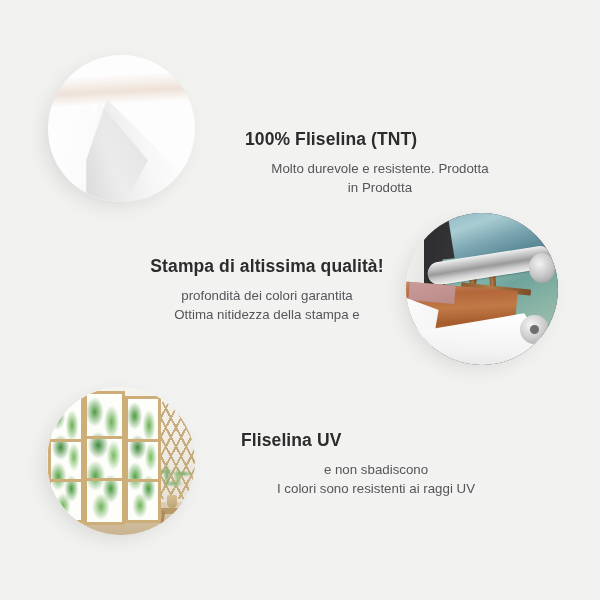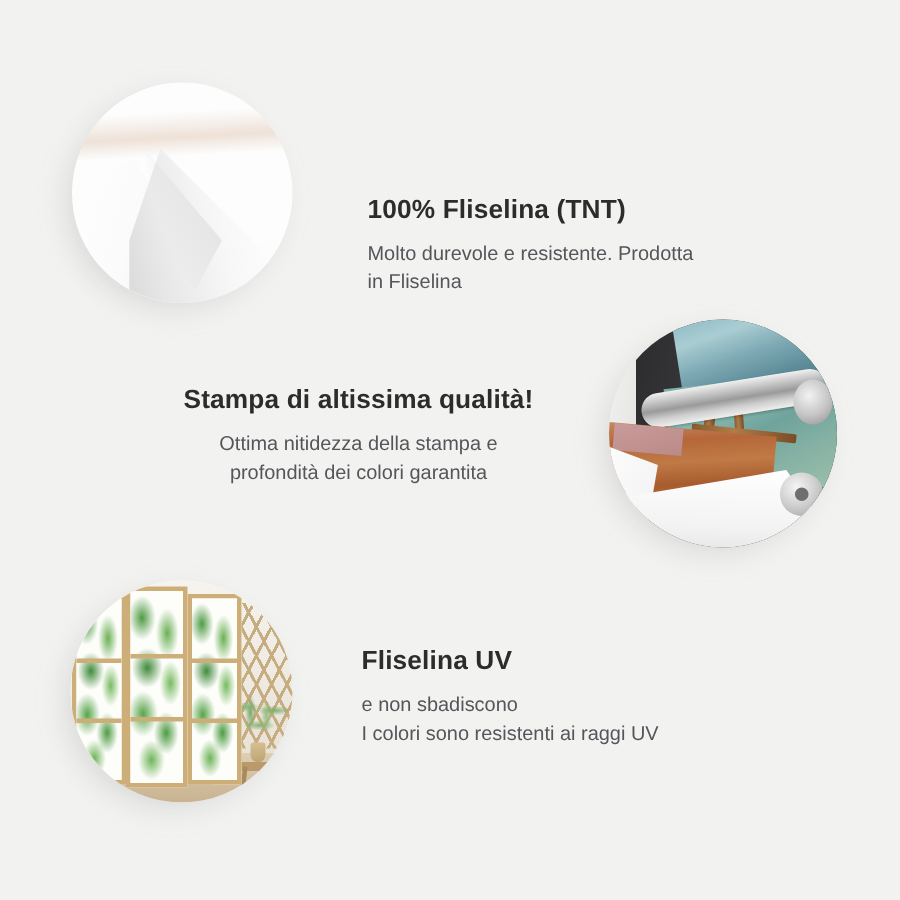--- a/index.html
+++ b/index.html
@@ -60,22 +60,23 @@
     letter-spacing: 0.1px;
     margin: 0 0 9px 0;
     line-height: 1.2;
   }
   .body-copy {
     color: #55565a;
     font-size: 13.3px;
     font-weight: normal;
     line-height: 1.45;
     margin: 0;
-  }
-  .align-center { text-align: center; }
+    text-align: center;
+  }
+  .align-center { text-align: center; margin-left: 28px; }
   .align-left { text-align: left; }
 
   
   #c1 { left: 48px; top: 55px; width: 147px; height: 147px; }
   .wp-gold {
     position: absolute;
     left: -12%; top: -16%;
     width: 126%; height: 104%;
     background:
       linear-gradient(176deg,
@@ -377,21 +378,21 @@
       <div class="wp-white-base"></div>
       <div class="wp-white-left"></div>
       <div class="wp-white-right"></div>
       <div class="wp-fold-shade"></div>
     </div>
   </div>
 
   <div class="txt align-left" id="t1">
     <p class="headline">100% Fliselina (TNT)</p>
     <p class="body-copy">Molto durevole e resistente. Prodotta</p>
-    <p class="body-copy">in Fliselina</p>
+    <p class="body-copy">in Prodotta</p>
   </div>
 
   <div class="circle-wrap" id="c2">
     <div class="circle">
       <div class="pr-bg"></div>
       <div class="pr-lshade"></div>
       <div class="pr-body"></div>
       <div class="pr-print-top"></div>
       <div class="pr-print-mid"></div>
       <div class="pr-rail-a"></div>
@@ -403,22 +404,22 @@
       <div class="pr-deck-pink"></div>
       <div class="pr-paper-l"></div>
       <div class="pr-paper-b"></div>
       <div class="pr-wheel"></div>
       <div class="pr-wheel-hub"></div>
     </div>
   </div>
 
   <div class="txt align-center" id="t2">
     <p class="headline">Stampa di altissima qualità!</p>
+    <p class="body-copy">profondità dei colori garantita</p>
     <p class="body-copy">Ottima nitidezza della stampa e</p>
-    <p class="body-copy">profondità dei colori garantita</p>
   </div>
 
   <div class="circle-wrap" id="c3">
     <div class="circle">
       <div class="rm-bg"></div>
       <div class="rm-floor"></div>
       <div class="rm-trellis"></div>
       <div class="rm-chair"></div>
       <div class="rm-table"></div>
       <div class="rm-leg-a"></div>

